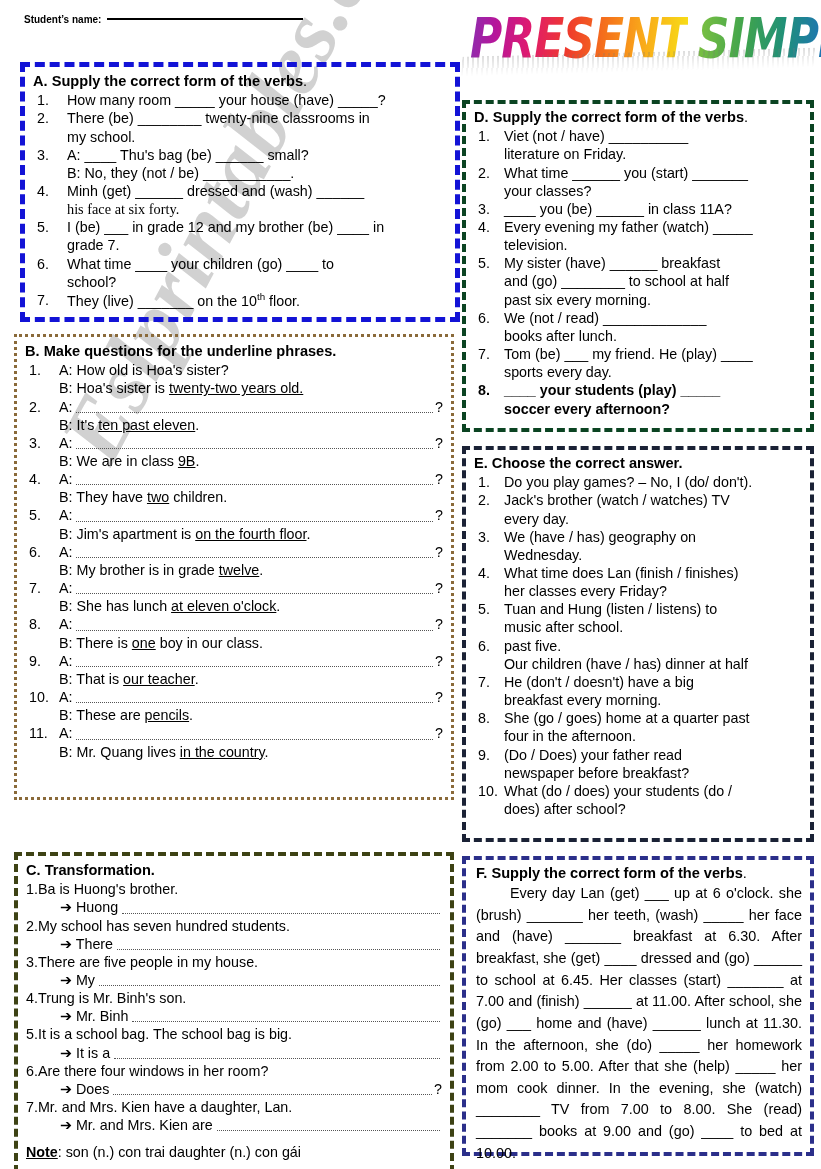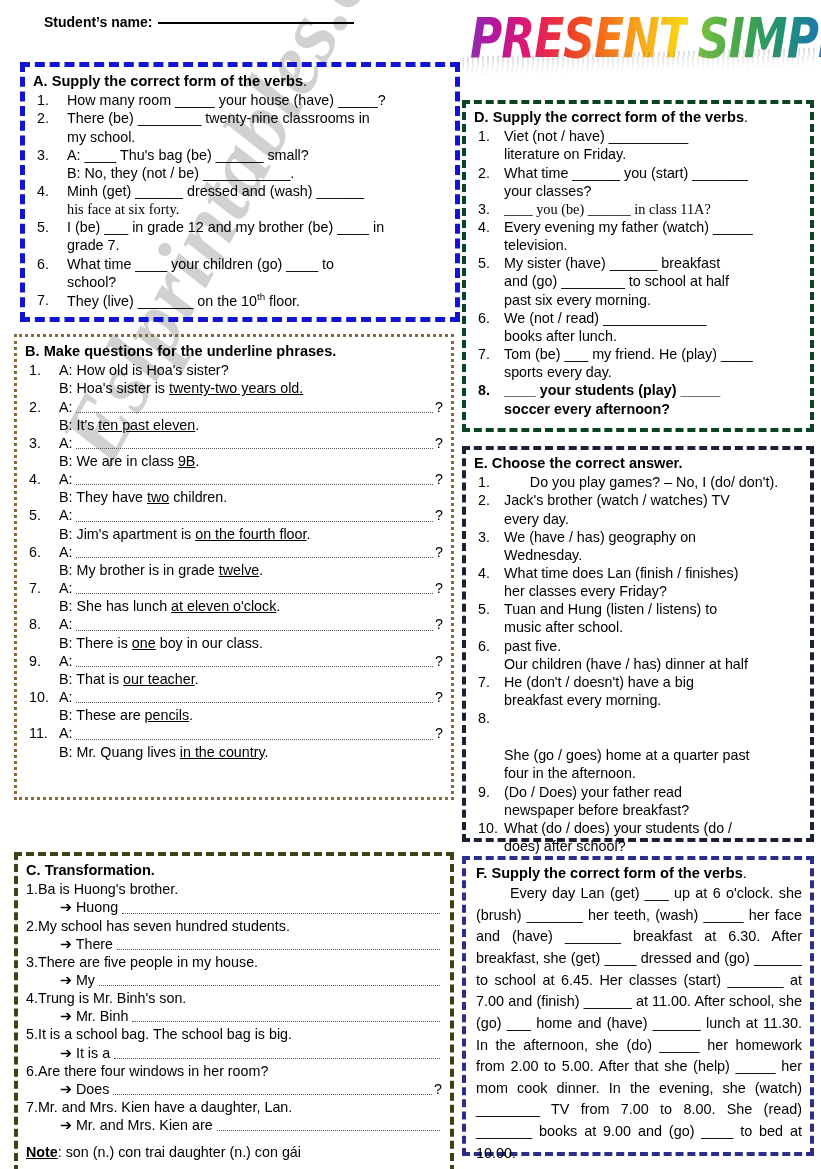--- a/index.html
+++ b/index.html
@@ -43,23 +43,23 @@
   
   #page {
     position: absolute;
     inset: 0;
     z-index: 10;
   }
 
   
   #student-line {
     position: absolute;
-    left: 44px;
+    left: 24px;
     top: 14px;
-    font-size: 14px;
+    font-size: 10px;
     font-weight: bold;
     white-space: nowrap;
   }
   #student-line .rule {
     display: inline-block;
     width: 196px;
     border-bottom: 2.4px solid #000;
     margin-left: 6px;
     vertical-align: 3px;
   }
@@ -519,21 +519,21 @@
         <li>
           <span class="num">2.</span>
           <span class="txt">
             <span style="display: block;">What time ______ you (start) _______</span>
             <span style="display: block;">your classes?</span>
           </span>
         </li>
         <li>
           <span class="num">3.</span>
           <span class="txt">
-            <span style="display: block; font-family: Liberation Serif, serif;">____ you (be) ______ in class 11A?</span>
+            <span style="display: block;">____ you (be) ______ in class 11A?</span>
           </span>
         </li>
         <li>
           <span class="num">4.</span>
           <span class="txt">
             <span style="display: block;">Every evening my father (watch) _____</span>
             <span style="display: block;">television.</span>
           </span>
         </li>
         <li>
@@ -567,21 +567,21 @@
         </li>
       </ol>
   </div>
 
   <div class="box" id="box-e">
     <h2 class="sec">E. Choose the correct answer.</h2>
     <ol class="qlist narrow" id="e-list">
         <li>
           <span class="num">1.</span>
           <span class="txt">
-            <span style="display: block; text-align: center;">Do you play games? – No, I (do/ don't).</span>
+            <span style="display: block;">Do you play games? – No, I (do/ don't).</span>
           </span>
         </li>
         <li>
           <span class="num">2.</span>
           <span class="txt">
             <span style="display: block;">Jack's brother (watch / watches) TV</span>
             <span style="display: block;">every day.</span>
           </span>
         </li>
         <li>
@@ -615,21 +615,21 @@
         <li>
           <span class="num">7.</span>
           <span class="txt">
             <span style="display: block;">He (don't / doesn't) have a big</span>
             <span style="display: block;">breakfast every morning.</span>
           </span>
         </li>
         <li>
           <span class="num">8.</span>
           <span class="txt">
-            <span style="display: block; margin-top: 37px;">She (go / goes) home at a quarter past</span>
+            <span style="display: block;">She (go / goes) home at a quarter past</span>
             <span style="display: block;">four in the afternoon.</span>
           </span>
         </li>
         <li>
           <span class="num">9.</span>
           <span class="txt">
             <span style="display: block;">(Do / Does) your father read</span>
             <span style="display: block;">newspaper before breakfast?</span>
           </span>
         </li>

